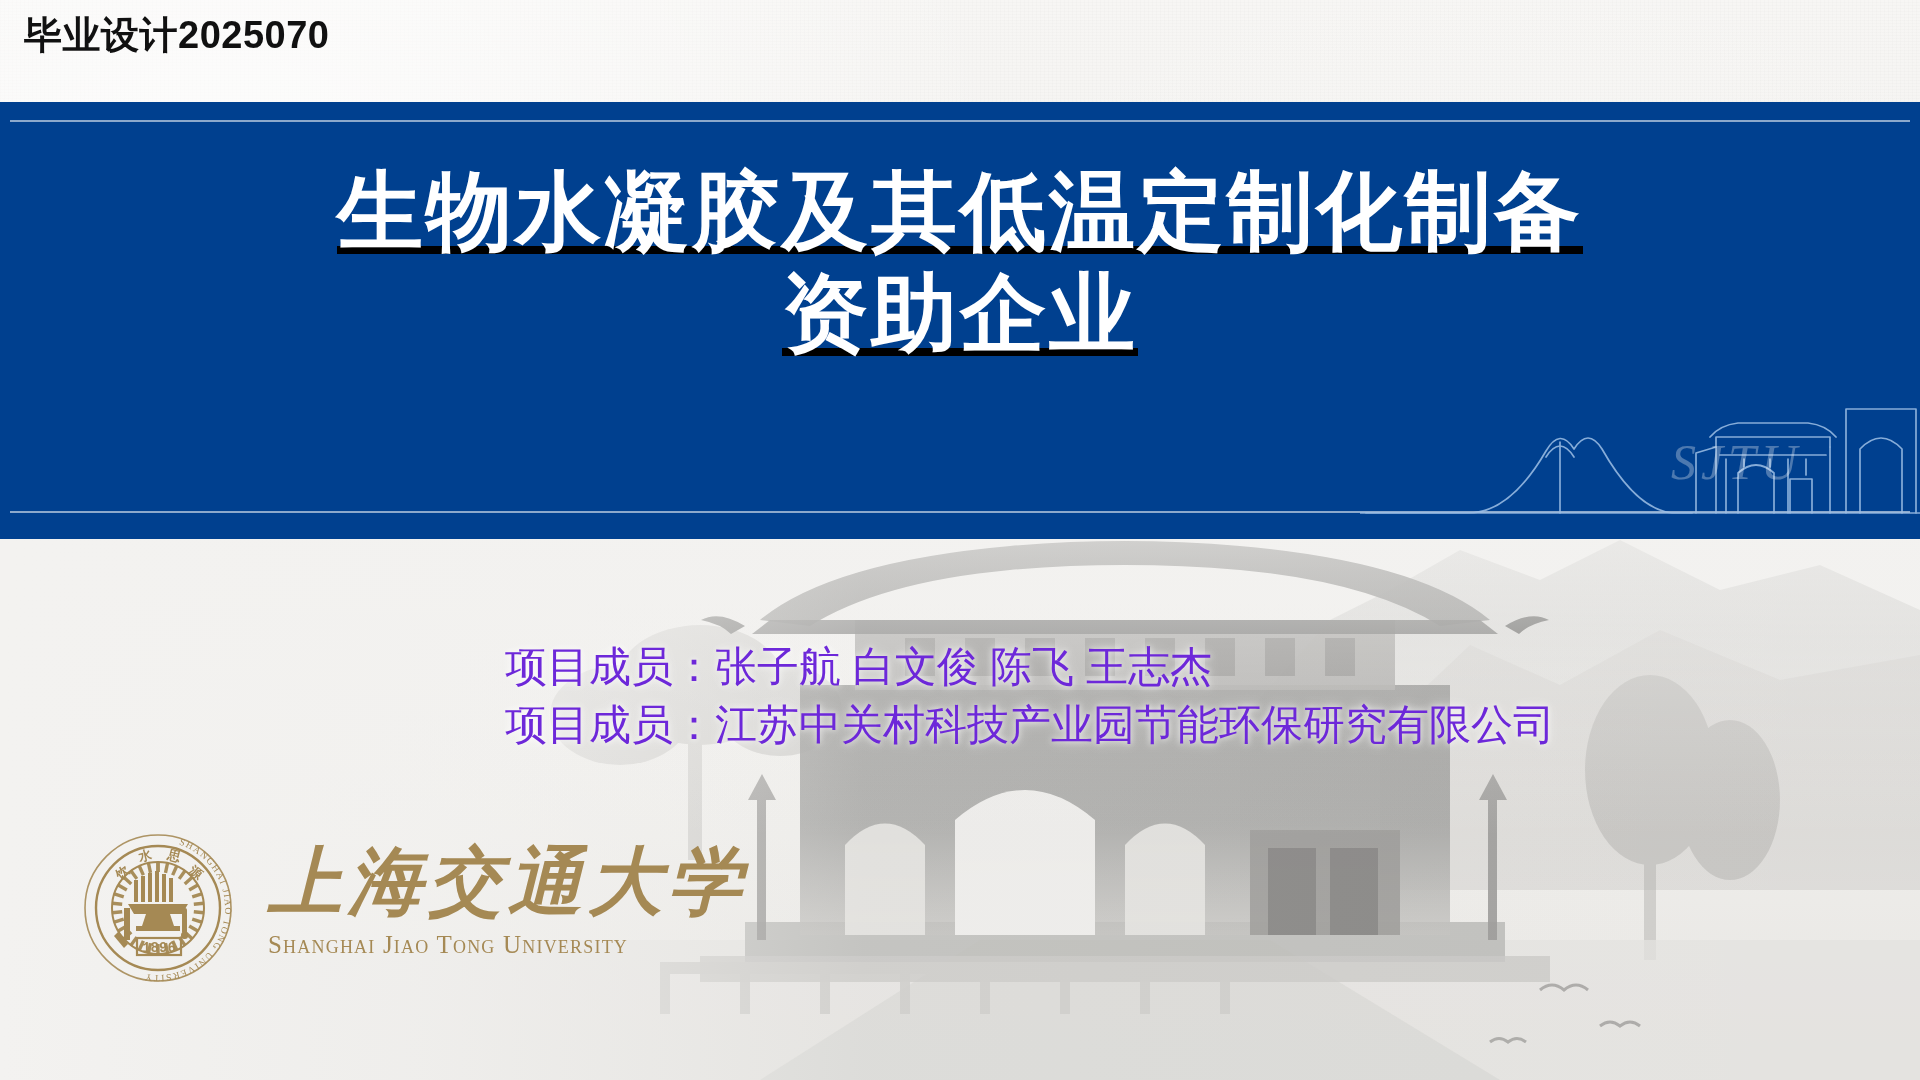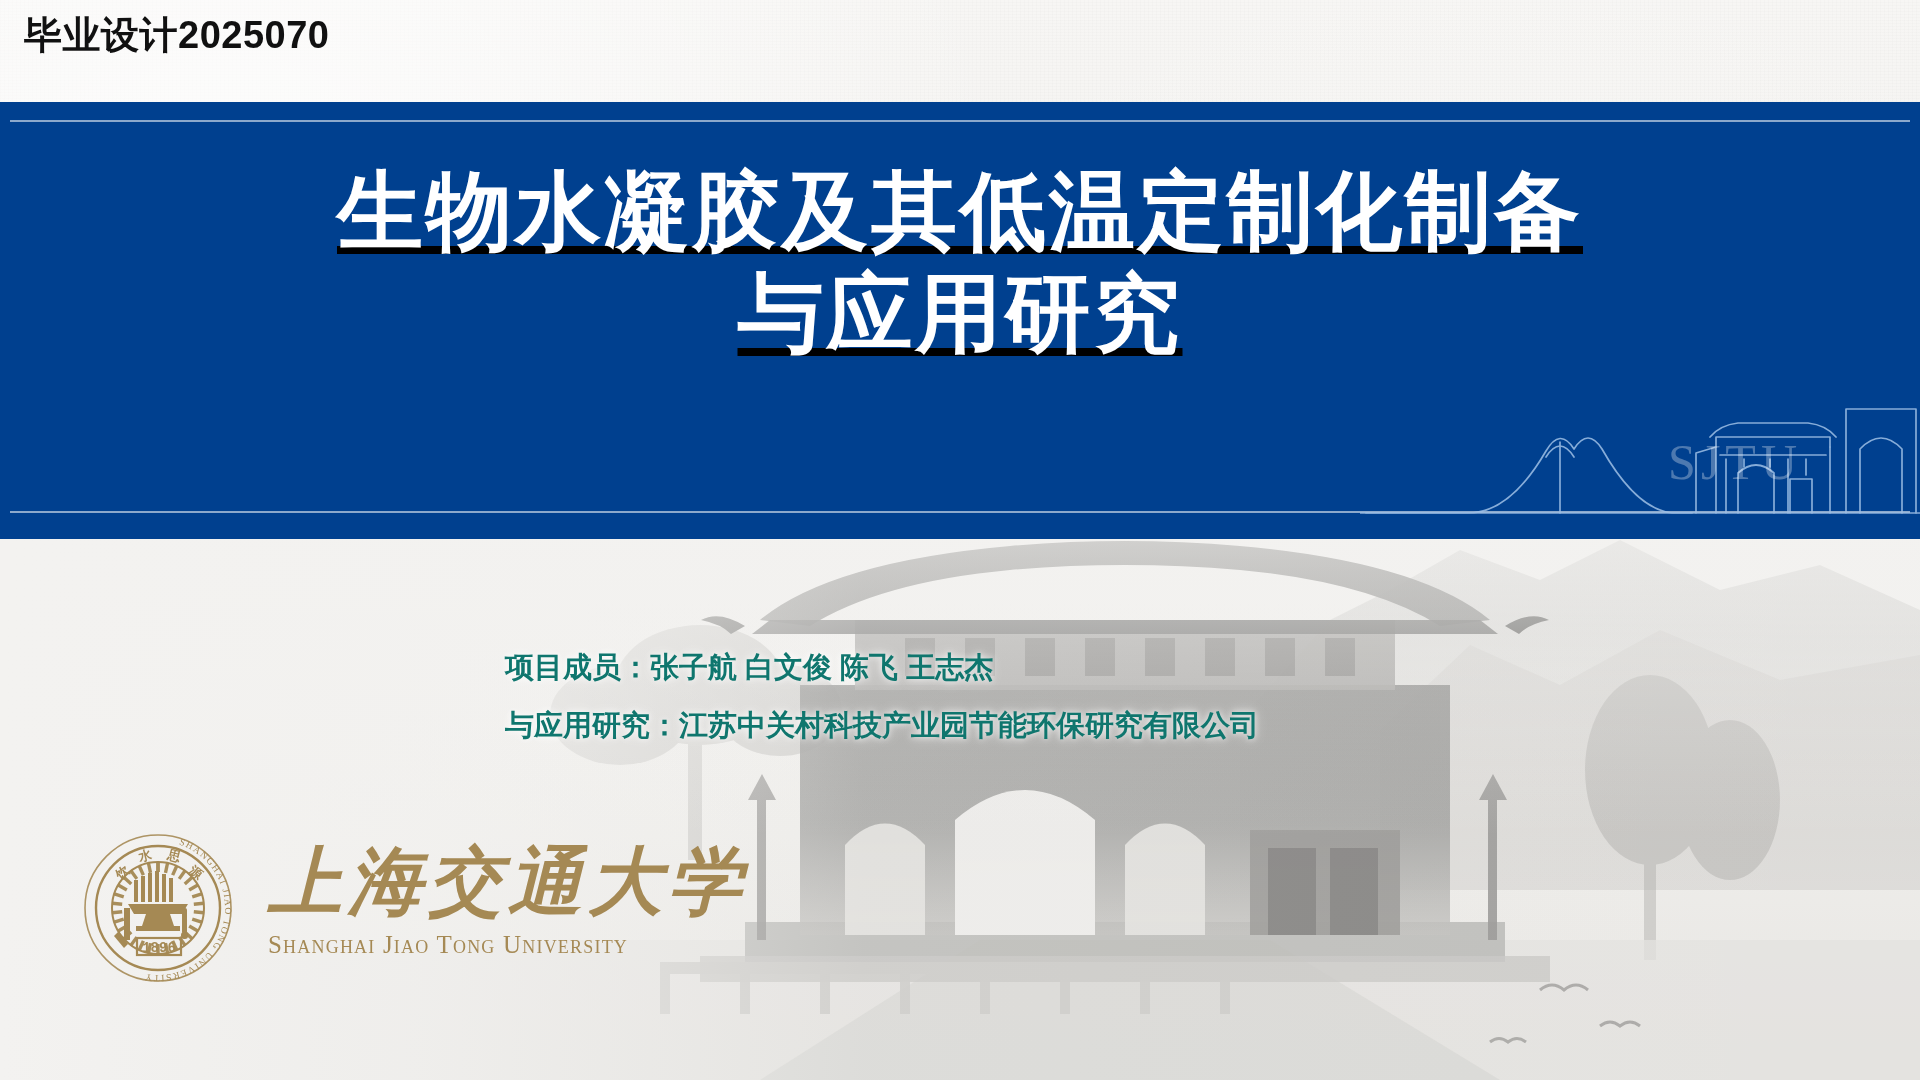--- a/index.html
+++ b/index.html
@@ -110,34 +110,35 @@
     position: absolute;
     right: 118px;
     bottom: 48px;
     font-family: "Liberation Serif", "DejaVu Serif", serif;
     font-size: 50px;
     letter-spacing: 5px;
     font-weight: 400;
     color: rgba(255,255,255,0.30);
     z-index: 2;
     white-space: nowrap;
+    font-style: italic;
   }
 
   
   .info-block {
     position: absolute;
     left: 505px;
     top: 638px;
     z-index: 6;
   }
   .info-line {
-    font-size: 29px;
+    font-size: 42px;
     line-height: 58px;
-    font-weight: 700;
-    color: #0f766e;
+    font-weight: 400;
+    color: #6d28d9;
     white-space: nowrap;
     text-shadow: 0 0 6px rgba(255,255,255,0.85), 0 0 14px rgba(255,255,255,0.6);
   }
 
   
   .logo-lockup {
     position: absolute;
     left: 78px;
     top: 828px;
     width: 640px;
@@ -333,27 +334,27 @@
 
           <path d="M0 126 L560 126"></path>
         </g>
       </svg>
     </div>
 
     <div class="band-sjtu-word">SJTU</div>
 
     <div class="title-block">
       <div class="title-line">生物水凝胶及其低温定制化制备</div>
-      <div class="title-line">与应用研究</div>
+      <div class="title-line">资助企业</div>
     </div>
   </div>
 
   <div class="info-block">
     <div class="info-line">项目成员：张子航 白文俊 陈飞 王志杰</div>
-    <div class="info-line">与应用研究：江苏中关村科技产业园节能环保研究有限公司</div>
+    <div class="info-line">项目成员：江苏中关村科技产业园节能环保研究有限公司</div>
   </div>
 
   <div class="logo-lockup">
 
     <div class="logo-seal">
       <svg viewBox="0 0 160 160" xmlns="http://www.w3.org/2000/svg">
         <defs>
           <path id="ringOuter" d="M80,80 m-67,0 a67,67 0 1,1 134,0 a67,67 0 1,1 -134,0"></path>
           <path id="ringInner" d="M80,80 m-52,0 a52,52 0 1,1 104,0 a52,52 0 1,1 -104,0"></path>
         </defs>

